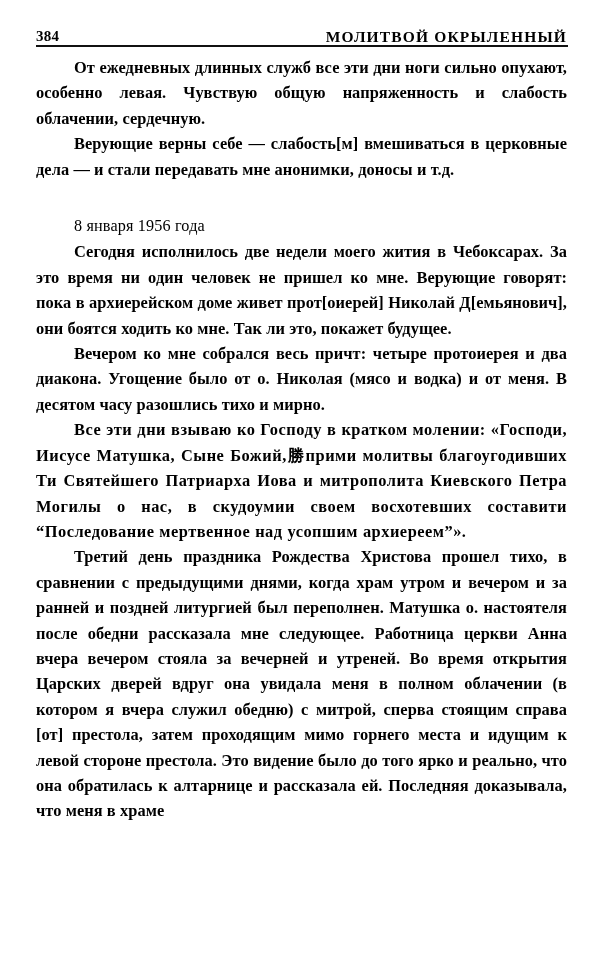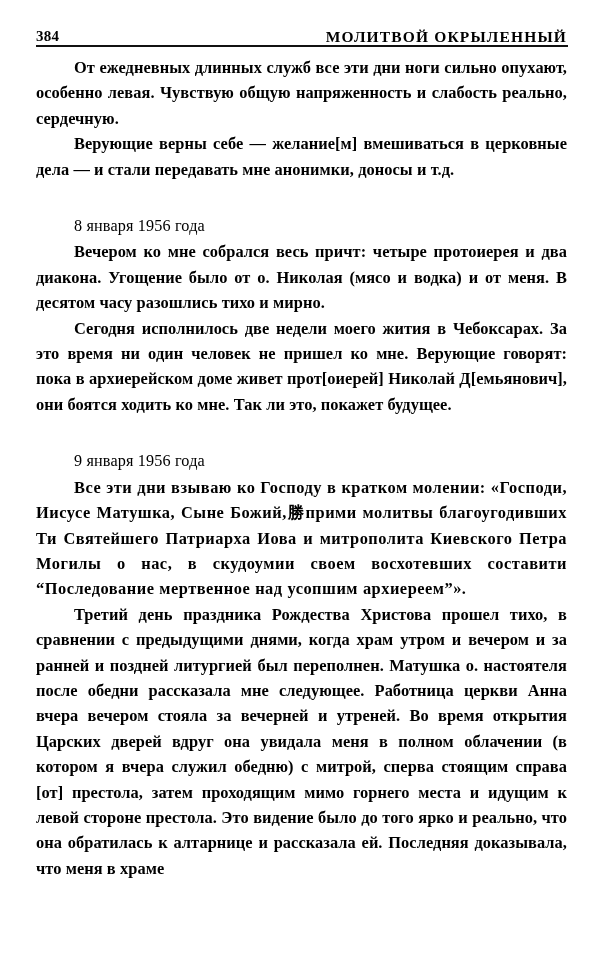--- a/index.html
+++ b/index.html
@@ -111,30 +111,29 @@
 
   <div class="running-head">
     <span class="folio">384</span>
     <span class="head-title">МОЛИТВОЙ ОКРЫЛЕННЫЙ</span>
   </div>
   <div class="head-rule"></div>
 
   <div class="textblock">
 
 
-    <p class="para">От ежедневных длинных служб все эти дни ноги сильно опухают, особенно левая. Чувствую общую напряженность и слабость реально, сердечную.</p>
+    <p class="para">От ежедневных длинных служб все эти дни ноги сильно опухают, особенно левая. Чувствую общую напряженность и слабость облачении, сердечную.</p>
 
-    <p class="para">Верующие верны себе — желание[м] вмешиваться в церковные дела — и стали передавать мне анонимки, доносы и т.д.</p>
+    <p class="para">Верующие верны себе — слабость[м] вмешиваться в церковные дела — и стали передавать мне анонимки, доносы и т.д.</p>
 
     <p class="date-heading space-before">8 января 1956 года</p>
 
+    <p class="para">Сегодня исполнилось две недели моего жития в Чебоксарах. За это время ни один человек не пришел ко мне. Верующие говорят: пока в архиерейском доме живет прот[оиерей] Николай Д[емьянович], они боятся ходить ко мне. Так ли это, покажет будущее.</p>
+
     <p class="para">Вечером ко мне собрался весь причт: четыре протоиерея и два диакона. Угощение было от о. Николая (мясо и водка) и от меня. В десятом часу разошлись тихо и мирно.</p>
 
-    <p class="para">Сегодня исполнилось две недели моего жития в Чебоксарах. За это время ни один человек не пришел ко мне. Верующие говорят: пока в архиерейском доме живет прот[оиерей] Николай Д[емьянович], они боятся ходить ко мне. Так ли это, покажет будущее.</p>
-
-    <p class="date-heading space-before">9 января 1956 года</p>
 
     <p class="para tracked">Все эти дни взываю ко Господу в кратком молении: «Господи, Иисусе Матушка, Сыне Божий,勝прими молитвы благоугодивших Ти Святейшего Патриарха Иова и митрополита Киевского Петра Могилы о нас, в скудоумии своем восхотевших составити “Последование мертвенное над усопшим архиереем”».</p>
 
     <p class="para">Третий день праздника Рождества Христова прошел тихо, в сравнении с предыдущими днями, когда храм утром и вечером и за ранней и поздней литургией был переполнен. Матушка о. настоятеля после обедни рассказала мне следующее. Работница церкви Анна вчера вечером стояла за вечерней и утреней. Во время открытия Царских дверей вдруг она увидала меня в полном облачении (в котором я вчера служил обедню) с митрой, сперва стоящим справа [от] престола, затем проходящим мимо горнего места и идущим к левой стороне престола. Это видение было до того ярко и реально, что она обратилась к алтарнице и рассказала ей. Последняя доказывала, что меня в храме</p>
 
   </div>
 </div>
 
 </body></html>

